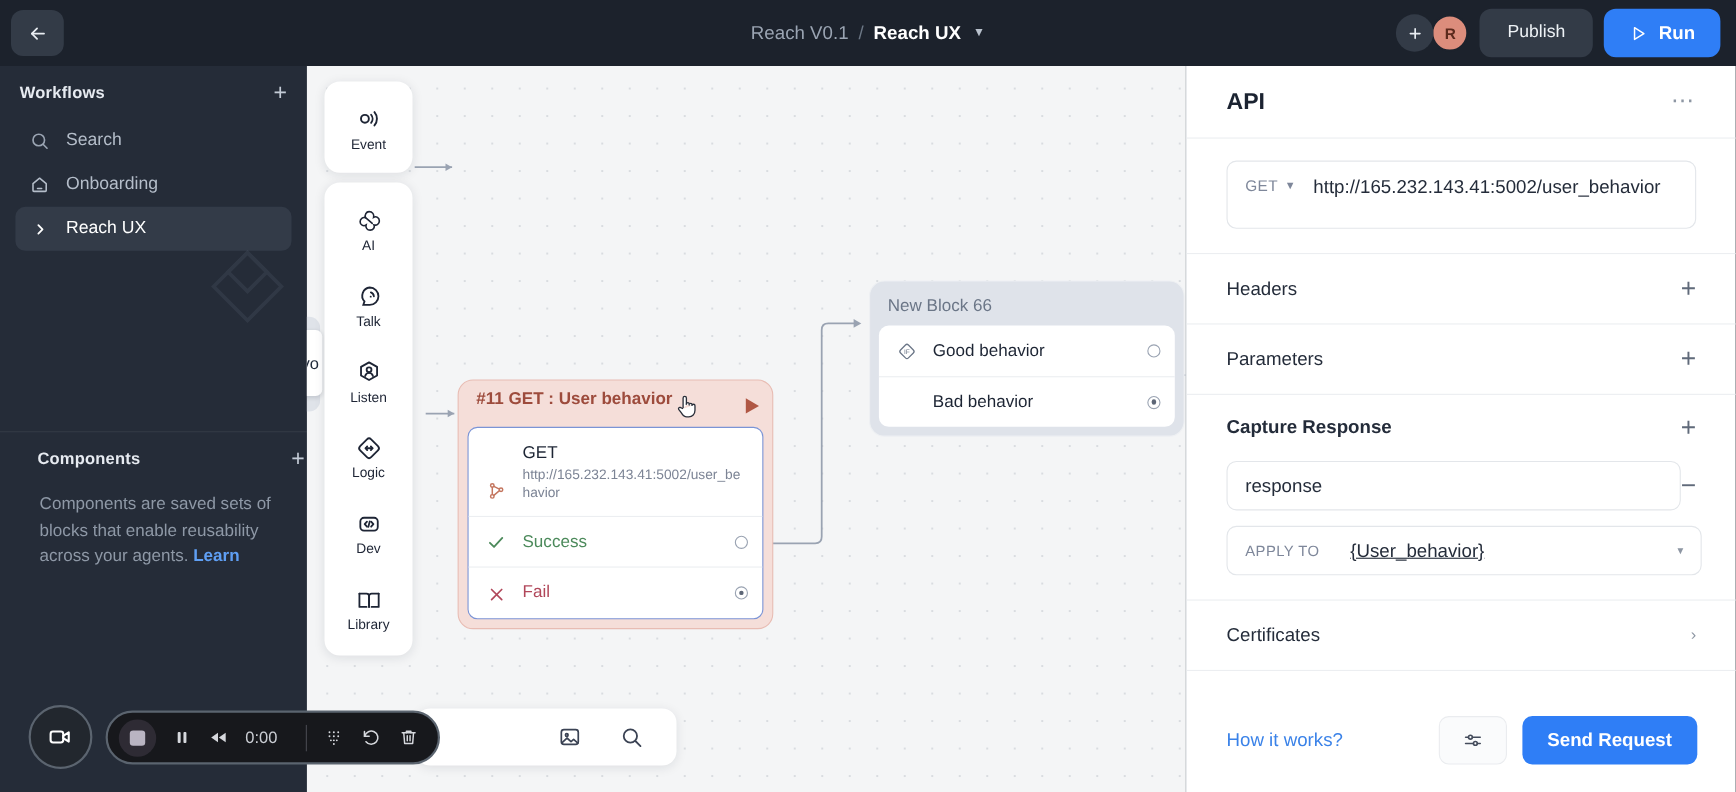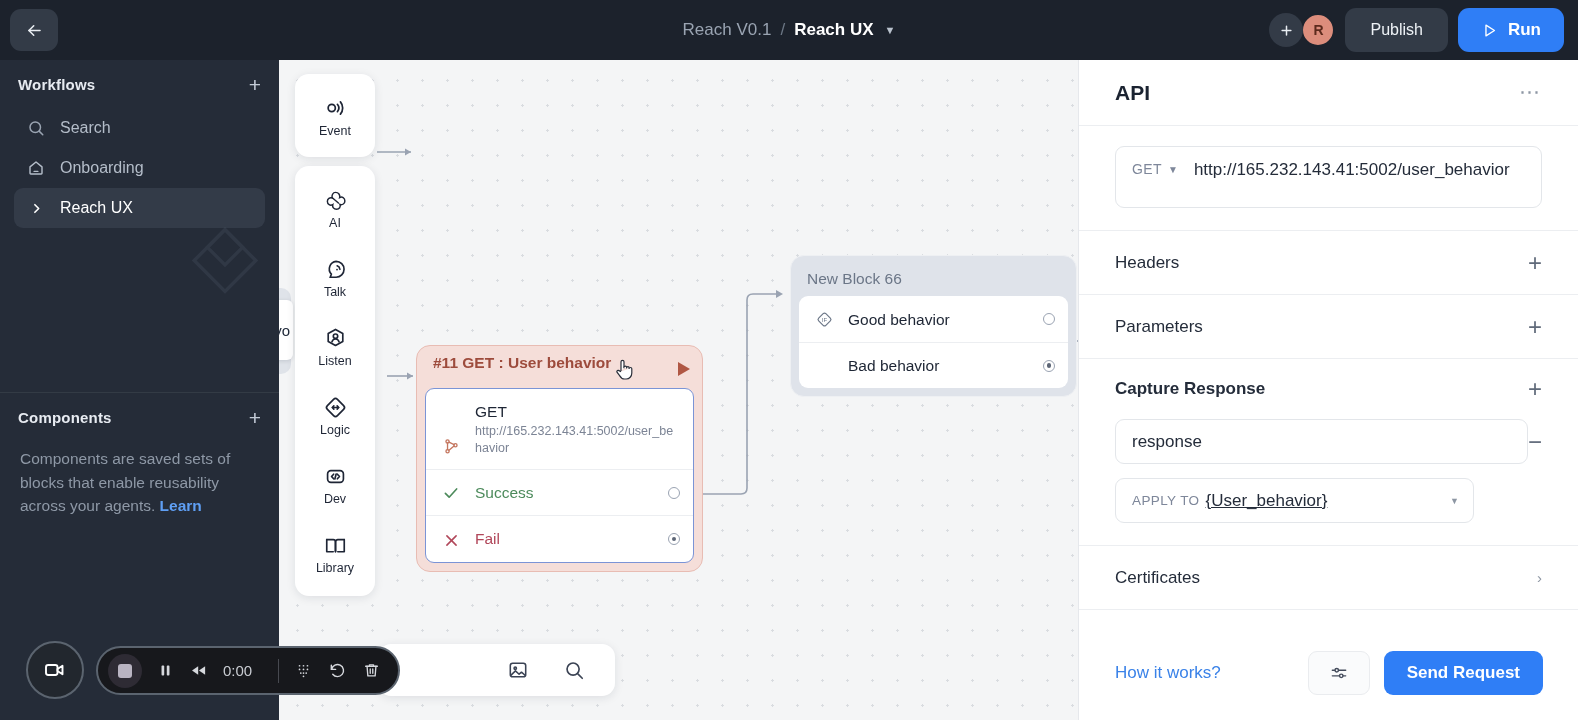--- a/index.html
+++ b/index.html
@@ -78,21 +78,21 @@
     height: 40px; margin: 0 14px; padding: 0 12px;
     border-radius: 9px; color: #b4bdc9; font-size: 16px; cursor: pointer;
   }
   .sb-row.active { background: #333b48; color: #ffffff; }
   .sb-icon { width: 20px; display: flex; align-items: center; justify-content: center; }
   .sb-divider {
     position: absolute; left: 0; top: 332px; width: 279px; height: 1px;
     background: #333b45;
   }
   .components {
-    position: absolute; left: 0; top: 333px; width: 279px;
+    position: absolute; left: 16px; top: 333px; width: 279px;
   }
   .comp-desc {
     padding: 6px 20px 0 20px; color: #8e98a6; font-size: 15.5px; line-height: 1.53;
   }
   .comp-desc .learn { color: #5f9ff4; font-weight: bold; cursor: pointer; }
   .comp-watermark {
     position: absolute; left: 170px; top: 140px;
     width: 110px; height: 110px; opacity: .10;
     pointer-events: none;
   }
@@ -267,23 +267,23 @@
   .cap-head {
     height: 60px; display: flex; align-items: center; justify-content: space-between;
   }
   .cap-field-row { display: flex; align-items: center; }
   .cap-input {
     flex: 1; height: 45px; border: 1px solid #e3e6ea; border-radius: 9px;
     display: flex; align-items: center; padding: 0 16px;
     font-size: 17px; color: #242c3a; cursor: text;
   }
   .apply-box {
-    margin-top: 14px; height: 45px; width: 359px;
+    margin-top: 14px; height: 45px; width: 432px;
     border: 1px solid #e3e6ea; border-radius: 9px;
-    display: flex; align-items: center; padding: 0 14px 0 16px; gap: 6px; cursor: pointer; justify-content: flex-end;
+    display: flex; align-items: center; padding: 0 14px 0 16px; gap: 28px; cursor: pointer; justify-content: flex-end;
   }
   .apply-lbl { font-size: 13.5px; color: #7e879a; letter-spacing: .4px; }
   .apply-val { font-size: 17px; color: #242c3a; flex: 1; text-decoration: underline; }
   .apply-chev { color: #8d96a3; font-size: 9px; }
   .panel-footer {
     position: absolute; left: 0; bottom: 0; width: 500px; height: 94px;
     display: flex; align-items: center; padding: 0 36px;
   }
   .how { color: #3a82e8; font-size: 17px; cursor: pointer; }
   .foot-right { margin-left: auto; display: flex; align-items: center; gap: 14px; }

